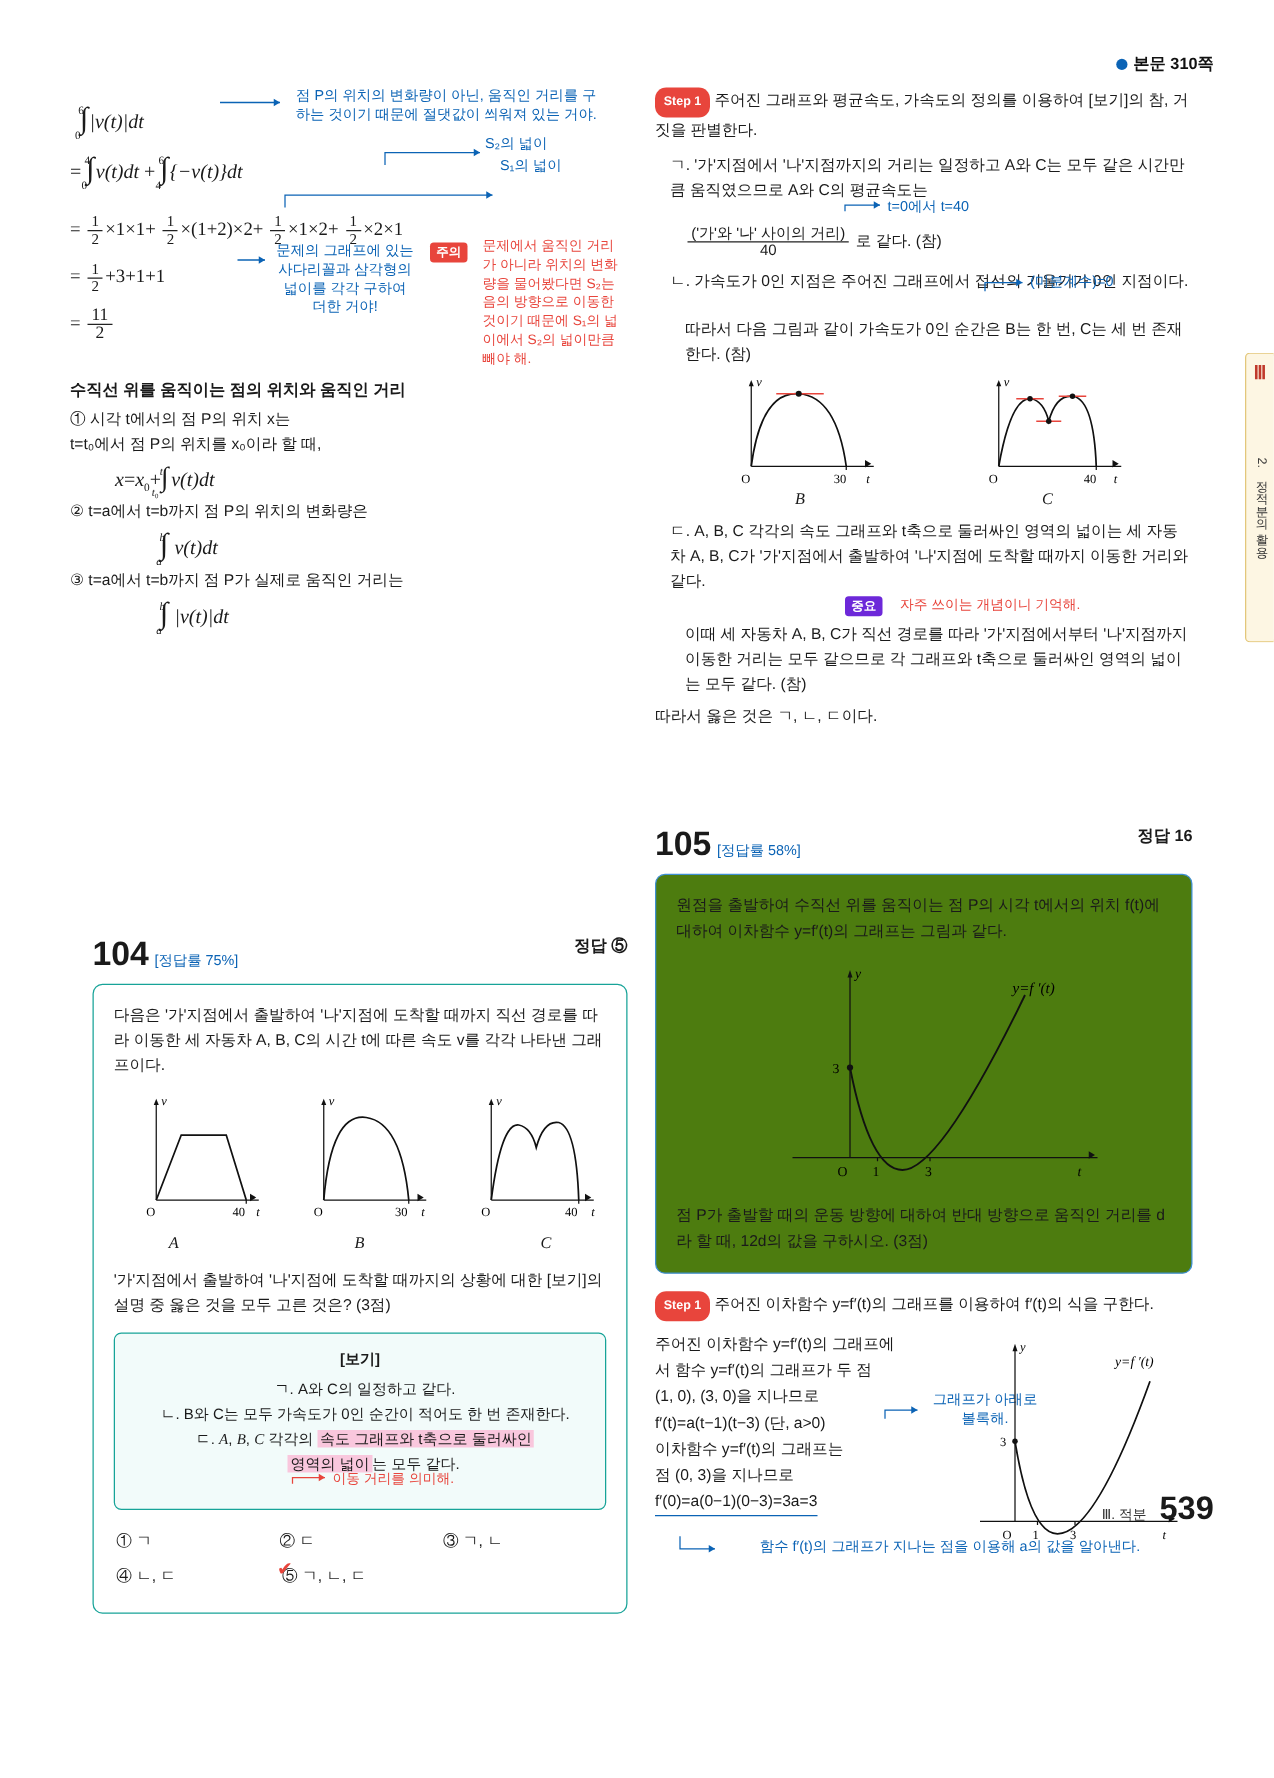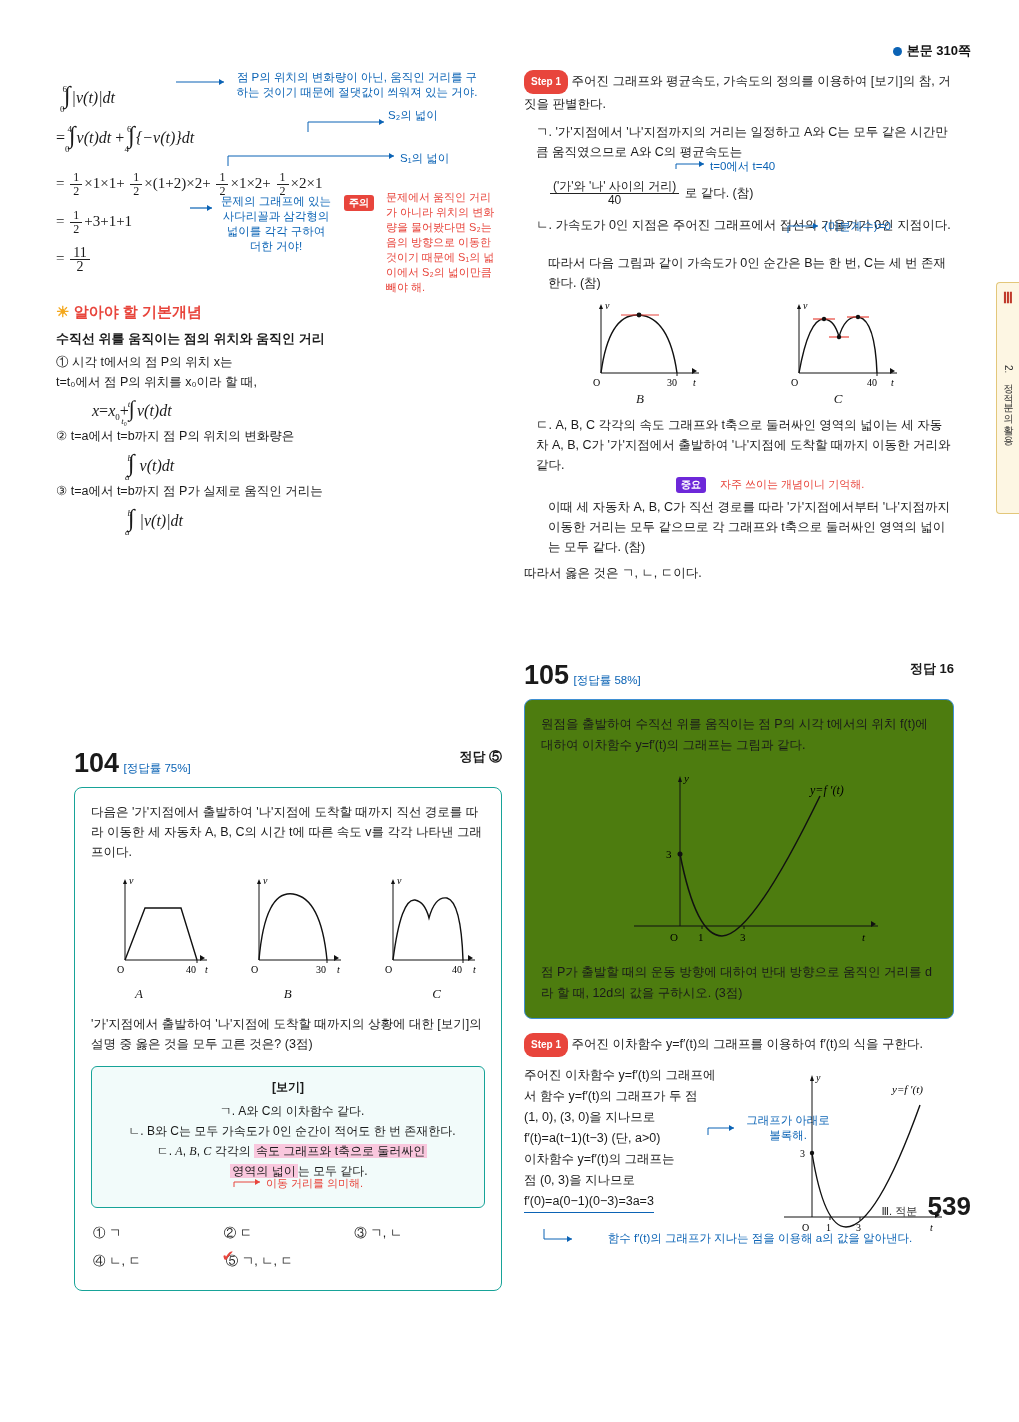--- a/index.html
+++ b/index.html
@@ -171,37 +171,33 @@
       <svg class="abs" style="left:250px; top:44px;" width="85" height="22">
         <path d="M2 18 V8 H78" stroke="#0b63b5" stroke-width="1" fill="none"></path>
         <path d="M78 8 l-5 -3 v6 z" fill="#0b63b5"></path>
       </svg>
       <div class="callout abs" style="left:332px; top:38px;">S₂의 넓이</div>
 
       <svg class="abs" style="left:170px; top:78px;" width="175" height="22">
         <path d="M2 18 V8 H168" stroke="#0b63b5" stroke-width="1" fill="none"></path>
         <path d="M168 8 l-5 -3 v6 z" fill="#0b63b5"></path>
       </svg>
-      <div class="callout abs" style="left:344px; top:81px;">S₁의 넓이</div>
+      <div class="callout abs" style="left:344px; top:56px;">S₁의 넓이</div>
 
       <svg class="abs" style="left:132px; top:130px;" width="32" height="14">
         <path d="M2 8 H24" stroke="#0b63b5" stroke-width="1.2" fill="none"></path>
         <path d="M24 8 l-5 -3 v6 z" fill="#0b63b5"></path>
       </svg>
       <div class="callout abs" style="left:164px; top:124px; width:112px;">문제의 그래프에 있는 사다리꼴과 삼각형의 넓이를 각각 구하여 더한 거야!</div>
 
       <div class="abs" style="left:288px; top:122px;"><span class="redbox">주의</span></div>
       <div class="note-red abs" style="left:330px; top:120px; width:110px;">문제에서 움직인 거리가 아니라 위치의 변화량을 물어봤다면 S₂는 음의 방향으로 이동한 것이기 때문에 S₁의 넓이에서 S₂의 넓이만큼 빼야 해.</div>
     </div>
 
     <div style="margin-top:18px;">
-      <div class="concept-title">
-        <span class="bulb">☀</span>
-        <span>알아야 할 기본개념</span>
-      </div>
       <div class="sub-title">수직선 위를 움직이는 점의 위치와 움직인 거리</div>
       <div class="body-t" style="margin-top:2px;">① 시각 t에서의 점 P의 위치 x는</div>
       <div class="body-t">t=t₀에서 점 P의 위치를 x₀이라 할 때,</div>
       <div class="mathline" style="margin-left:36px;">
         <span class="ital">x</span>=<span class="ital">x</span><span class="limsup" style="vertical-align:-4px;">0</span>+<span class="serif" style="font-size:22px;">∫</span><span class="limsup" style="position:relative;top:-9px;left:-7px;"><span class="ital">t</span></span><span class="limsup" style="position:relative;top:8px;left:-16px;"><span class="ital">t</span>₀</span><span class="ital" style="margin-left:-6px;">v(t)dt</span>
       </div>
       <div class="body-t" style="margin-top:4px;">② t=a에서 t=b까지 점 P의 위치의 변화량은</div>
       <div class="mathline" style="margin-left:72px;">
         <span class="serif" style="font-size:24px;">∫</span><span class="limsup" style="position:relative;top:-10px;left:-7px;"><span class="ital">b</span></span><span class="limsup" style="position:relative;top:9px;left:-14px;"><span class="ital">a</span></span><span class="ital" style="margin-left:-4px;">v(t)dt</span>
       </div>
@@ -263,21 +259,21 @@
       <div style="display:flex; justify-content:space-between; font-style:italic; font-family:'Liberation Serif',serif; font-size:13px; padding:0 44px 0 44px;">
         <span>A</span>
         <span>B</span>
         <span>C</span>
       </div>
 
       <div style="margin-top:10px;">'가'지점에서 출발하여 '나'지점에 도착할 때까지의 상황에 대한 [보기]의 설명 중 옳은 것을 모두 고른 것은? (3점)</div>
 
       <div class="bogi">
         <div class="bogi-title">[보기]</div>
-        <div style="padding-left:8px;">ㄱ. A와 C의 이차함수 같다.</div>
+        <div style="padding-left:8px;">ㄱ. A와 C의 일정하고 같다.</div>
         <div style="padding-left:8px;">ㄴ. B와 C는 모두 가속도가 0인 순간이 적어도 한 번 존재한다.</div>
         <div style="padding-left:8px;">
           ㄷ. <span class="ital">A</span>, <span class="ital">B</span>, <span class="ital">C</span> 각각의 <span class="hl">속도 그래프와 t축으로 둘러싸인</span><br>
           <span style="padding-left:14px;"><span class="hl">영역의 넓이</span>는 모두 같다.</span>
         </div>
         <div style="position:relative; height:16px;">
           <svg class="abs" style="left:128px; top:-4px;" width="34" height="14">
             <path d="M2 10 V5 H28" stroke="#e8453c" stroke-width="1" fill="none"></path>
             <path d="M28 5 l-5 -3 v6 z" fill="#e8453c"></path>
           </svg>

